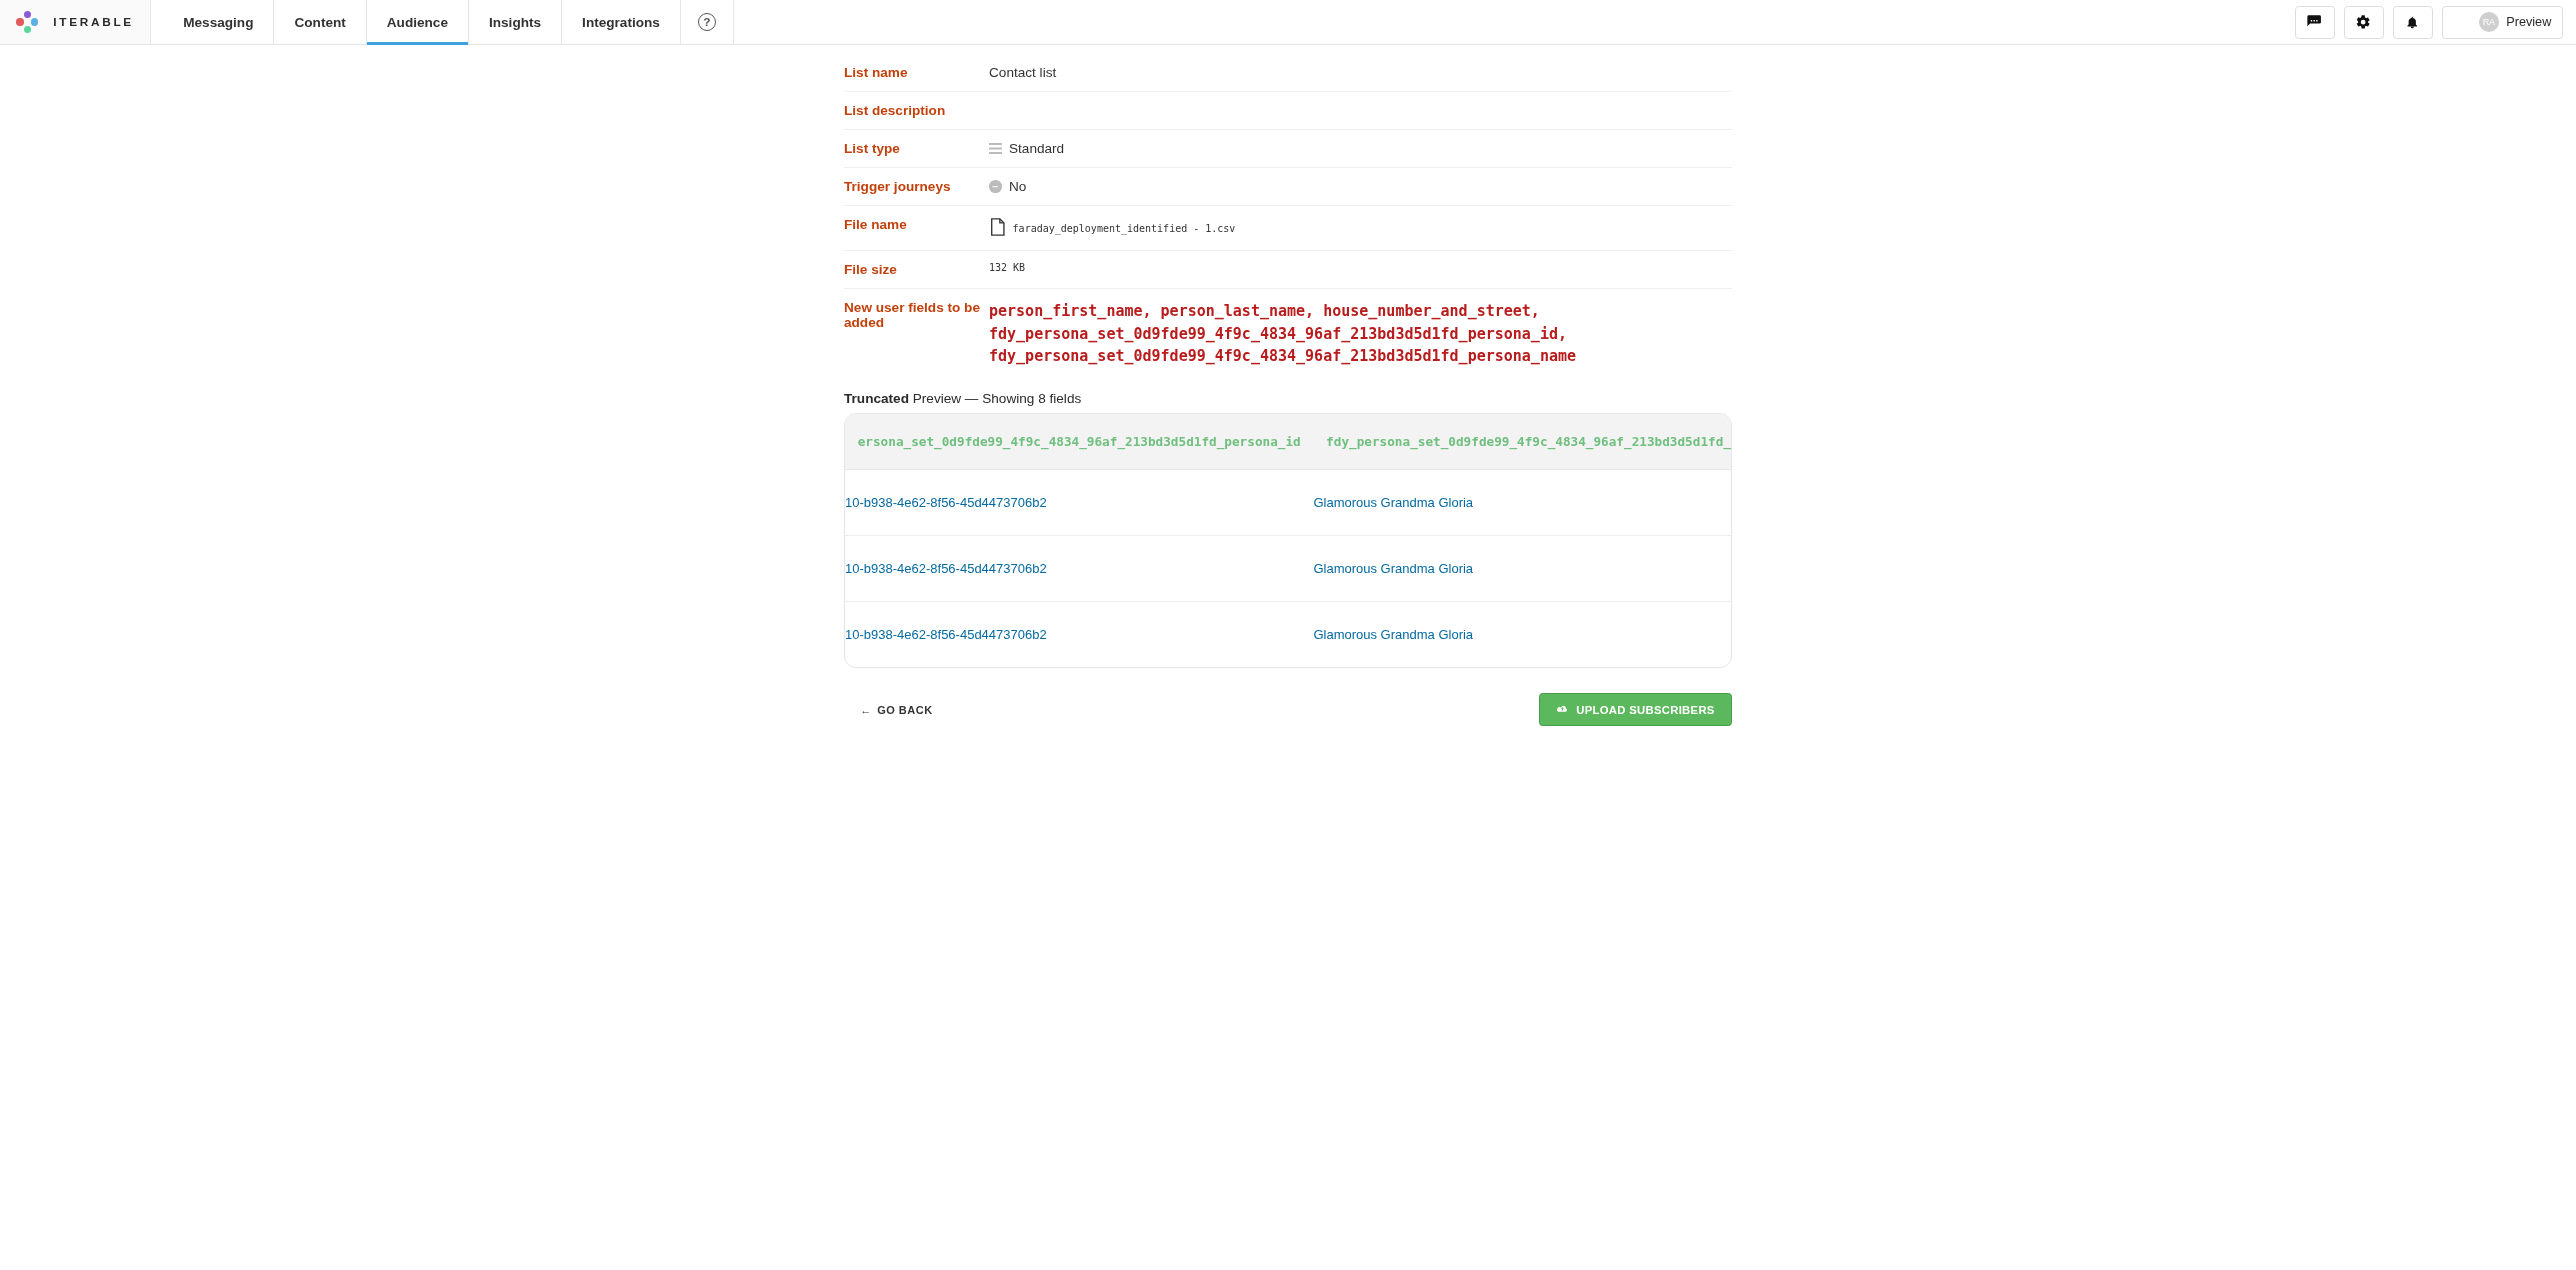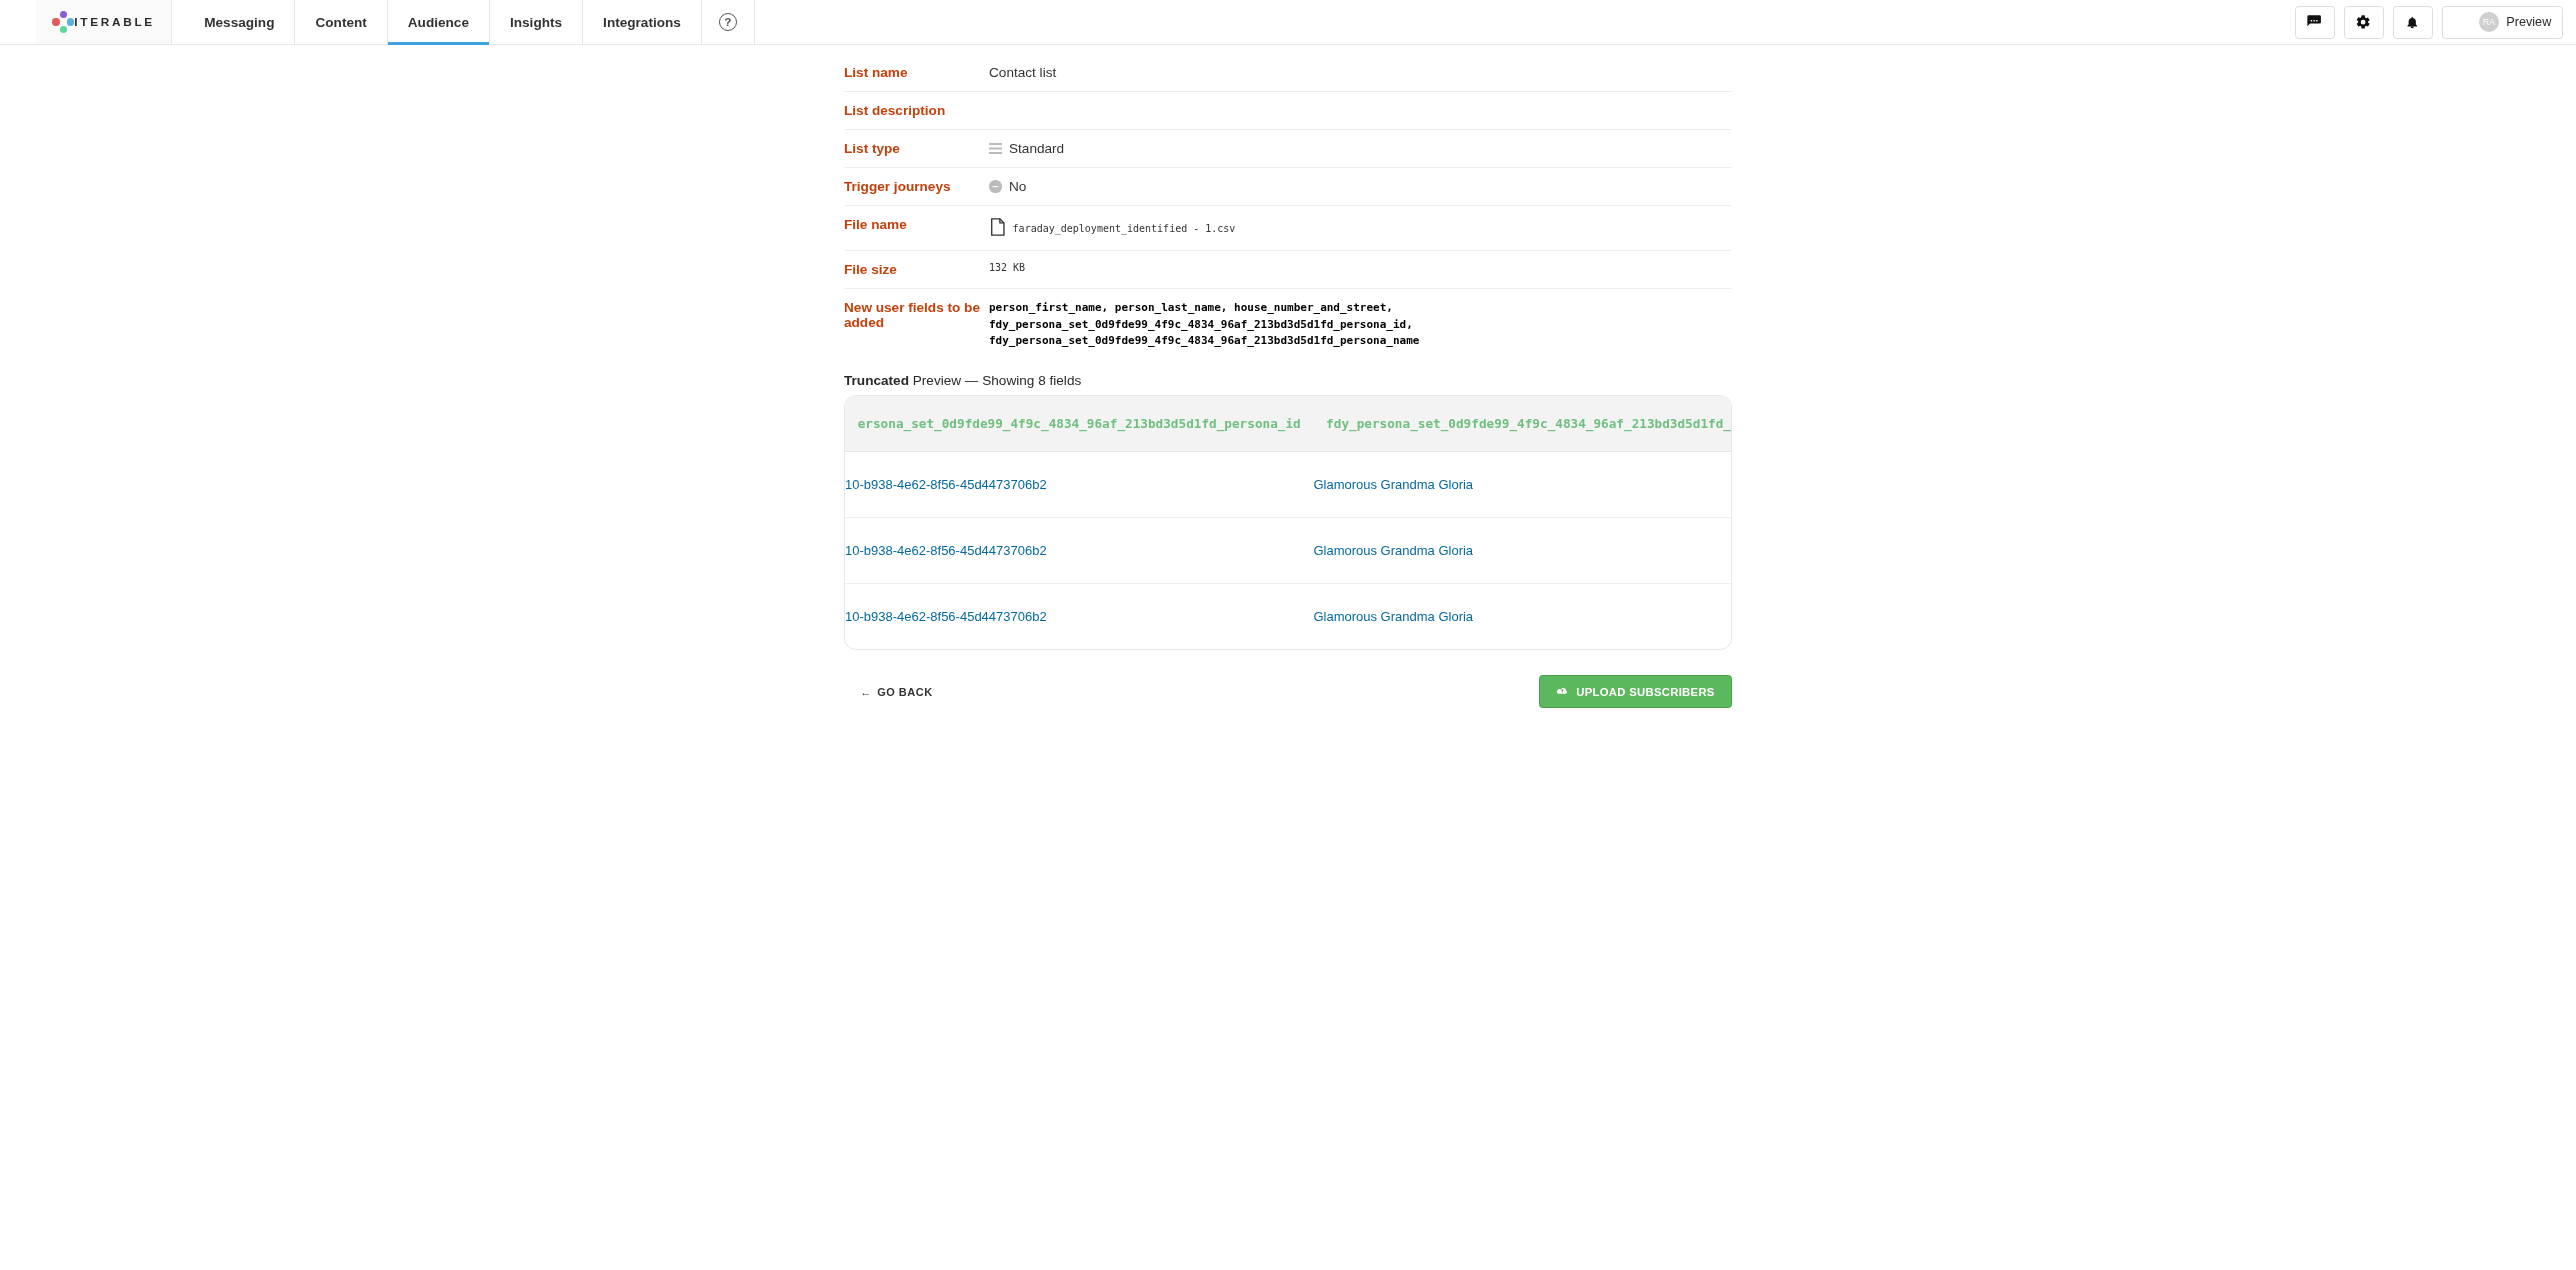--- a/index.html
+++ b/index.html
@@ -13,28 +13,27 @@
   .topbar {
     display: flex;
     align-items: stretch;
     border-bottom: 0.9px solid #e6e6e6;
     background: #fff;
     height: 45px;
   }
   .logo-cell {
     display: flex;
     align-items: center;
-    gap: 0;
+    gap: 15px;
     padding: 0 16.3px;
     border-right: 0.9px solid #e6e6e6;
     background: #fafafa;
     font-weight: 700;
     letter-spacing: 2.7px;
     font-size: 11.8px;
-    margin-left: 36px;
   }
   .logo-mark {
     width: 22px; height: 22px;
     position: relative;
   }
   .logo-mark span {
     position: absolute; width: 7.3px; height: 7.3px; border-radius: 50%;
   }
   .logo-mark .r { background:#e15b5b; left:0; top:7.3px;}
   .logo-mark .p { background:#8a5bd6; left:7.3px; top:0;}
@@ -129,23 +128,23 @@
     color: #333;
     display: flex;
     align-items: center;
     gap: 7.3px;
   }
   .field-value.mono {
     font-family: "Menlo","Consolas",monospace;
     font-size: 10px;
   }
   .green-fields {
-    color: #000000;
+    color: #b91c1c;
     font-family: "Menlo","Consolas",monospace;
-    font-size: 11px;
+    font-size: 15px;
     font-weight: 600;
     line-height: 1.5;
   }
   .list-icon {
     width: 12.7px; height: 11px;
     display: inline-block;
     position: relative;
   }
   .list-icon::before, .list-icon::after {
     content:""; position:absolute; left:0; height:1.8px; background:#bbb; width:12.7px;

